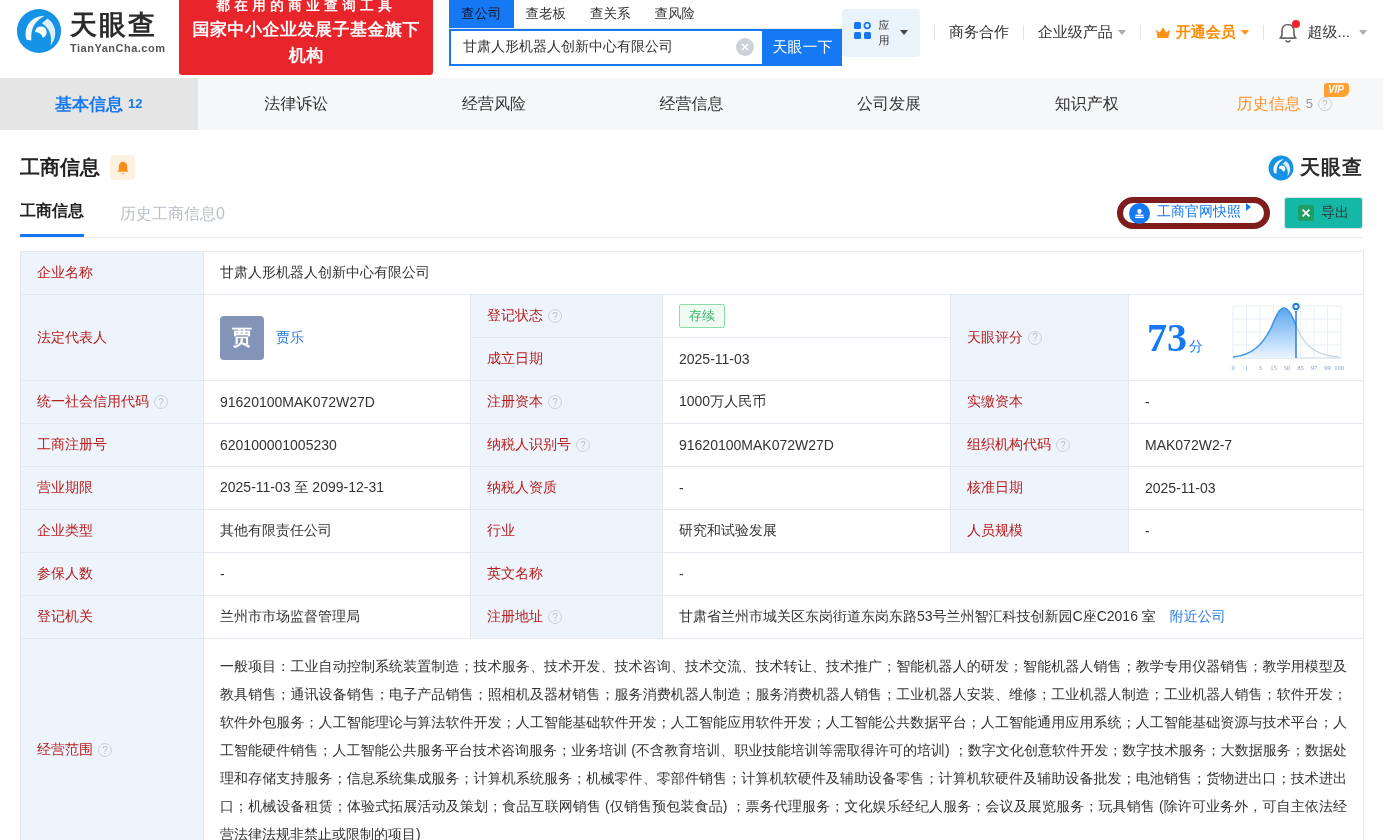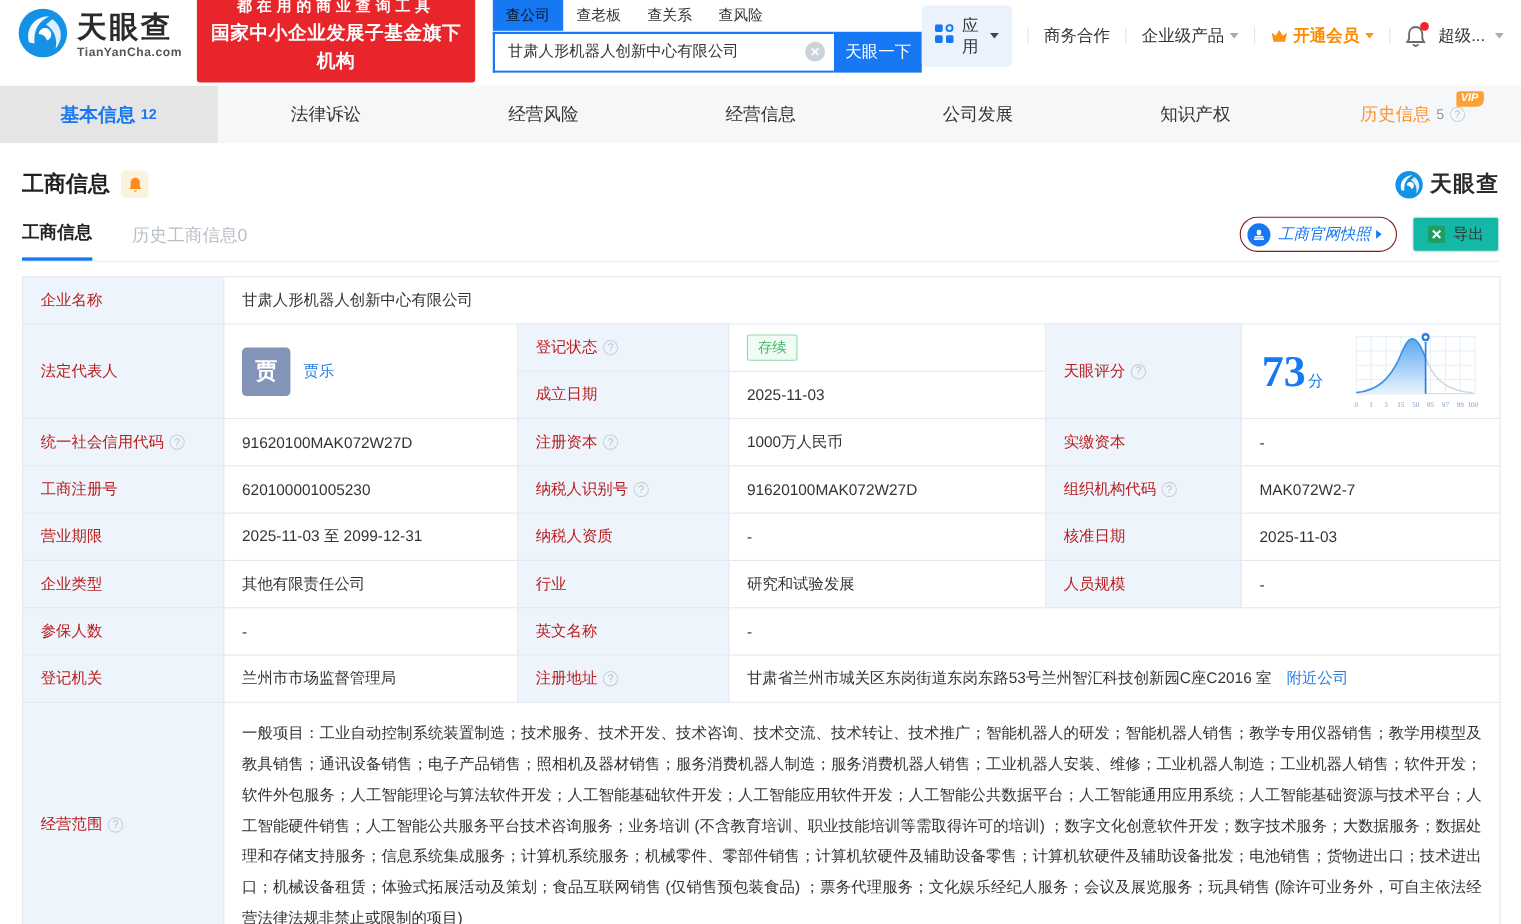--- a/index.html
+++ b/index.html
@@ -24,21 +24,21 @@
   .search-row { display:flex; height:37px; }
   .search-input-wrap { flex:1; position:relative; border:2px solid #1678f2; border-right:none; display:flex; align-items:center; background:#fff; }
   .search-input { border:none; outline:none; width:100%; height:100%; padding:0 34px 0 12px; font-size:14px; color:#333;
     font-family:"Liberation Sans","DejaVu Sans",sans-serif; }
   .clear-btn { position:absolute; right:8px; top:50%; transform:translateY(-50%); width:18px; height:18px;
     border-radius:50%; background:#ccd2d9; display:flex; align-items:center; justify-content:center; cursor:pointer; }
   .search-btn { width:80px; background:#1678f2; color:#fff; font-size:15px; border:none; cursor:pointer; }
 
   .right-group { margin-left:auto; display:flex; align-items:center; }
   .apps-chip { display:flex; align-items:center; background:#eaf2fc; border-radius:4px; padding:9px 12px; cursor:pointer; }
-  .apps-chip .lbl { font-size:15px; color:#333; margin:0 5px 0 7px; }
+  .apps-chip .lbl { font-size:11px; color:#333; margin:0 5px 0 7px; }
   .nav-item { font-size:15px; color:#333; display:flex; align-items:center; cursor:pointer; white-space:nowrap; }
   .nav-div { width:1px; height:15px; background:#e3e3e3; margin:0 14px; }
   .caret { width:0; height:0; border-left:4.5px solid transparent; border-right:4.5px solid transparent;
     border-top:5.5px solid #444; margin-left:5px; }
   .caret.gray { border-top-color:#aaa; }
   .caret.orange { border-top-color:#ff9118; }
   .vip-link { color:#ff8a00; font-weight:bold; }
   .bell-wrap { position:relative; margin-right:10px; cursor:pointer; display:flex; }
   .bell-dot { position:absolute; top:-2px; right:-2px; width:8px; height:8px; border-radius:50%; background:#f5222d; }
 
@@ -63,22 +63,22 @@
   .bell-chip { width:25px; height:25px; background:#fdf1e0; border-radius:4px; margin-left:10px;
     display:flex; align-items:center; justify-content:center; cursor:pointer; }
   .watermark { margin-left:auto; display:flex; align-items:center; }
   .watermark .wm-text { font-size:20px; font-weight:bold; color:#2b2b2b; margin-left:6px; letter-spacing:1px; }
 
   .subhead-row { margin-top:16px; display:flex; align-items:flex-end; border-bottom:1px solid #ebebeb; }
   .subtab { font-size:16px; cursor:pointer; padding-bottom:12px; }
   .subtab.active { color:#222; font-weight:bold; border-bottom:3px solid #1678f2; }
   .subtab.idle { color:#b9bfc7; margin-left:36px; }
   .btns { margin-left:auto; display:flex; align-items:center; margin-bottom:8px; }
-  .snap-btn { height:32px; display:flex; align-items:center; border:1px solid #7f1d1d; border-radius:16px;
-    padding:0 13px 0 6px; color:#1678f2; font-size:14px; cursor:pointer; background:#fff;font-style:italic; }
+  .snap-btn { height:32px; display:flex; align-items:flex-start; border:6px solid #7f1d1d; border-radius:16px;
+    padding:0 13px 0 6px; color:#1678f2; font-size:14px; cursor:pointer; background:#fff; }
   .snap-ico { width:21px; height:21px; border-radius:50%; background:#1678f2; display:flex; align-items:center;
     justify-content:center; margin-right:7px; }
   .tri-r { width:0; height:0; border-top:4px solid transparent; border-bottom:4px solid transparent;
     border-left:5px solid #1678f2; margin-left:5px; }
   .export-btn { height:32px; display:flex; align-items:center; border:1px solid #dcdfe3; border-radius:3px;
     padding:0 13px; color:#333; font-size:14px; margin-left:14px; cursor:pointer; background:#14b8a6; }
   .export-btn svg { margin-right:7px; }
 
   
   table.info { margin-top:13px; width:1343px; border-collapse:collapse; table-layout:fixed; font-size:14px; }

